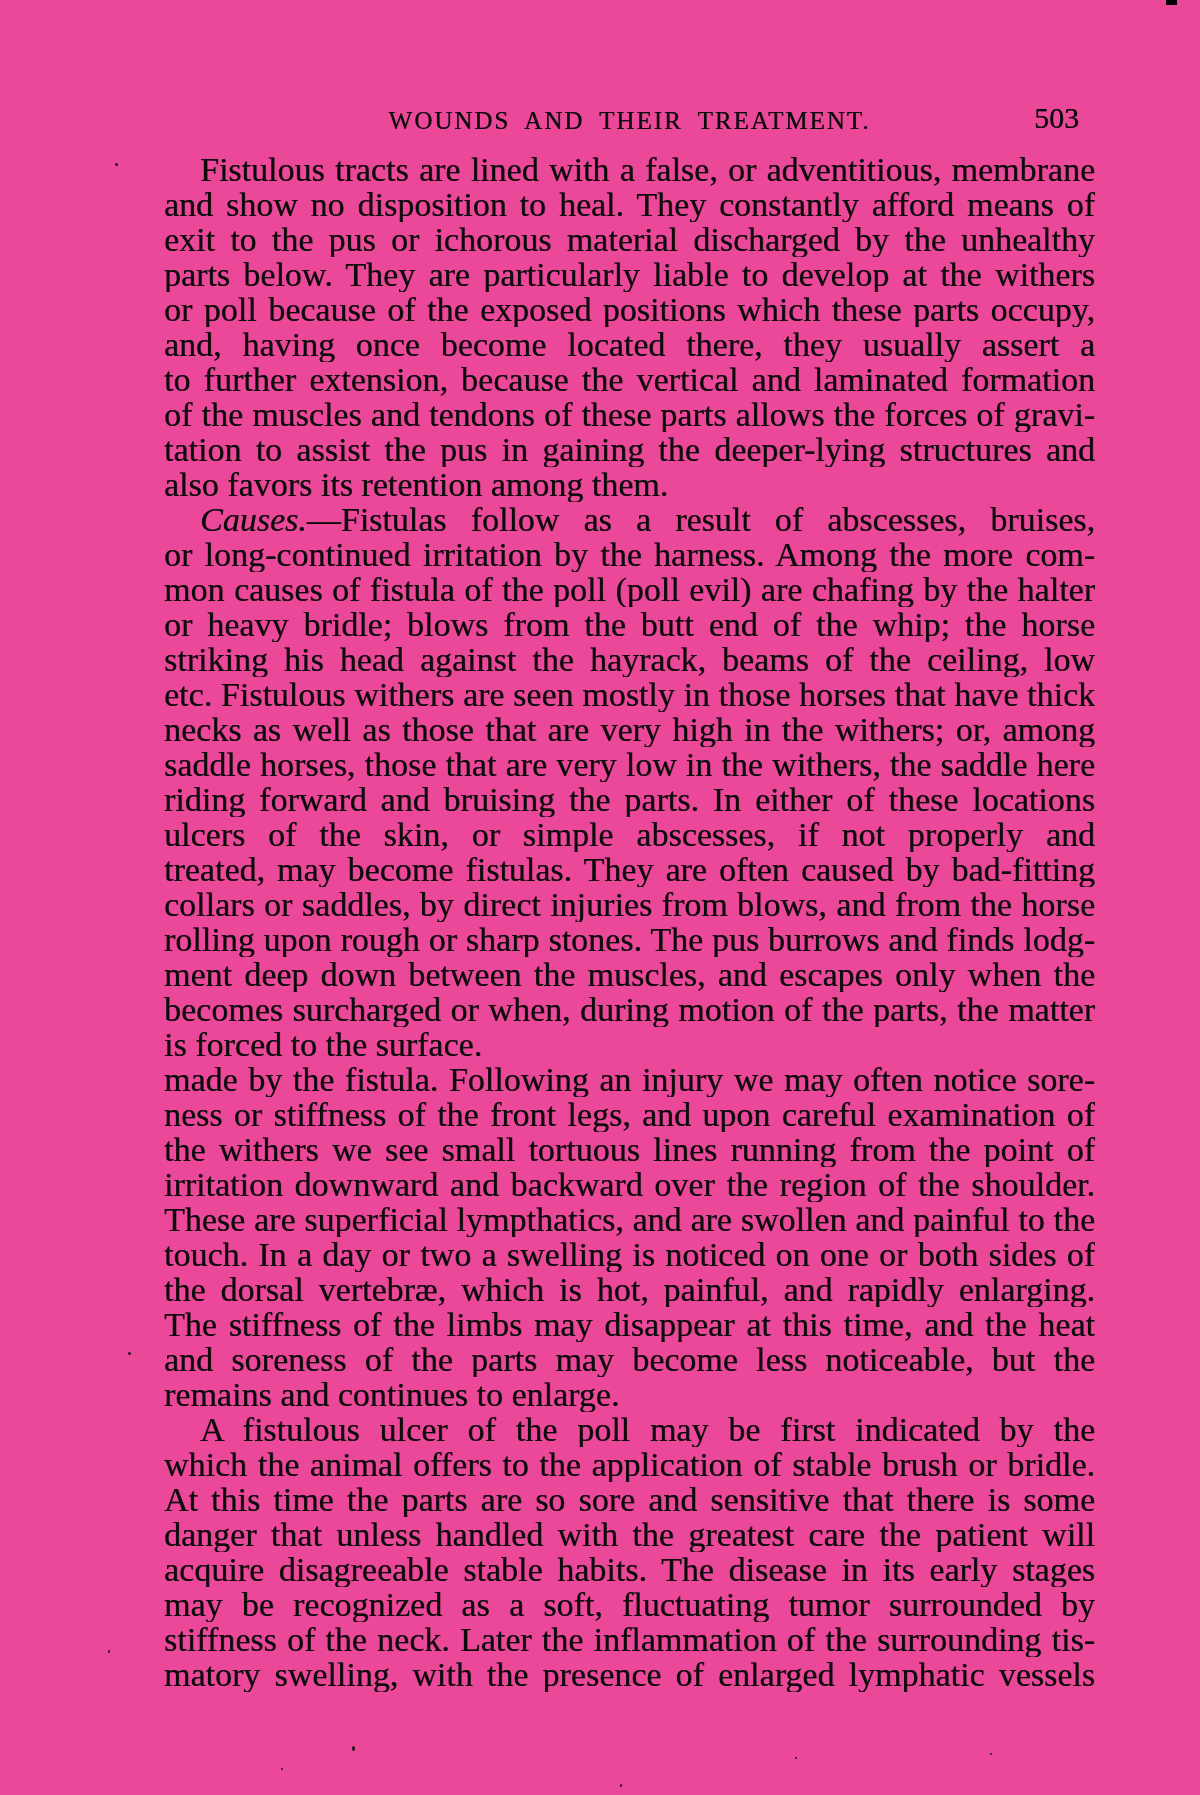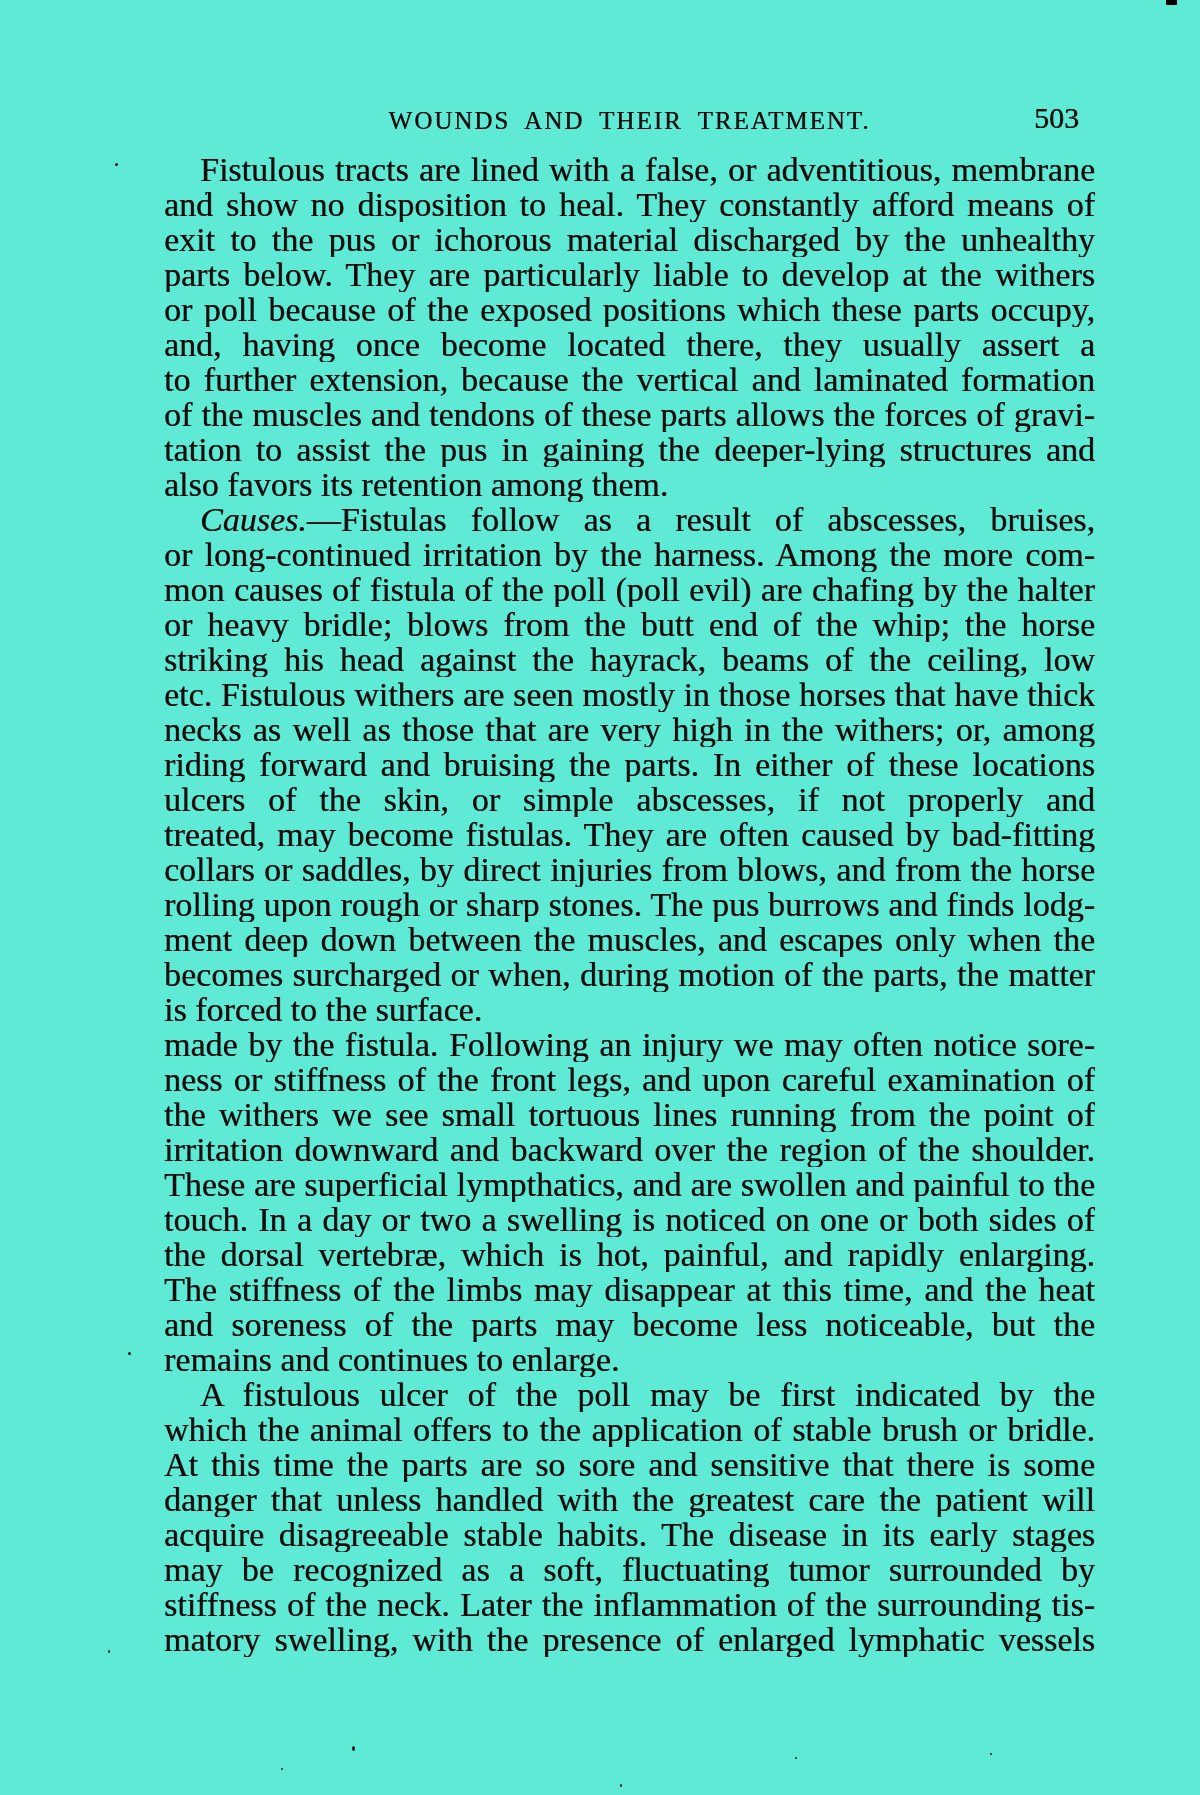--- a/index.html
+++ b/index.html
@@ -1,20 +1,20 @@
 <!DOCTYPE html>
 <html><head>
 <meta charset="utf-8">
 <style>
   html, body { margin: 0; padding: 0; background: #ffffff; }
   .page {
     position: relative;
     width: 1200px;
     height: 1795px;
-    background: #5eead4;
+    background: #ec4899;
     overflow: hidden;
     font-family: "Liberation Serif", serif;
     color: #0c0c0c;
   }
   .column {
     position: absolute;
     left: 164px;
     top: 0;
     width: 931px;
   }
@@ -92,20 +92,21 @@
           <div class="line last">also favors its retention among them.</div>
         </div>
         <div class="paragraph">
           <div class="line first"><span class="italic-lead">Causes.</span>—Fistulas follow as a result of abscesses, bruises, wounds,</div>
           <div class="line">or long-continued irritation by the harness.  Among the more com-</div>
           <div class="line">mon causes of fistula of the poll (poll evil) are chafing by the halter</div>
           <div class="line">or heavy bridle; blows from the butt end of the whip; the horse</div>
           <div class="line">striking his head against the hayrack, beams of the ceiling, low doors,</div>
           <div class="line">etc.  Fistulous withers are seen mostly in those horses that have thick</div>
           <div class="line">necks as well as those that are very high in the withers; or, among</div>
+          <div class="line">saddle horses, those that are very low in the withers, the saddle here</div>
           <div class="line">riding forward and bruising the parts.  In either of these locations</div>
           <div class="line">ulcers of the skin, or simple abscesses, if not properly and punctually</div>
           <div class="line">treated, may become fistulas.  They are often caused by bad-fitting</div>
           <div class="line">collars or saddles, by direct injuries from blows, and from the horse</div>
           <div class="line">rolling upon rough or sharp stones.  The pus burrows and finds lodg-</div>
           <div class="line">ment deep down between the muscles, and escapes only when the sinus</div>
           <div class="line">becomes surcharged or when, during motion of the parts, the matter</div>
           <div class="line last">is forced to the surface.</div>
         </div>
         <div class="paragraph">

